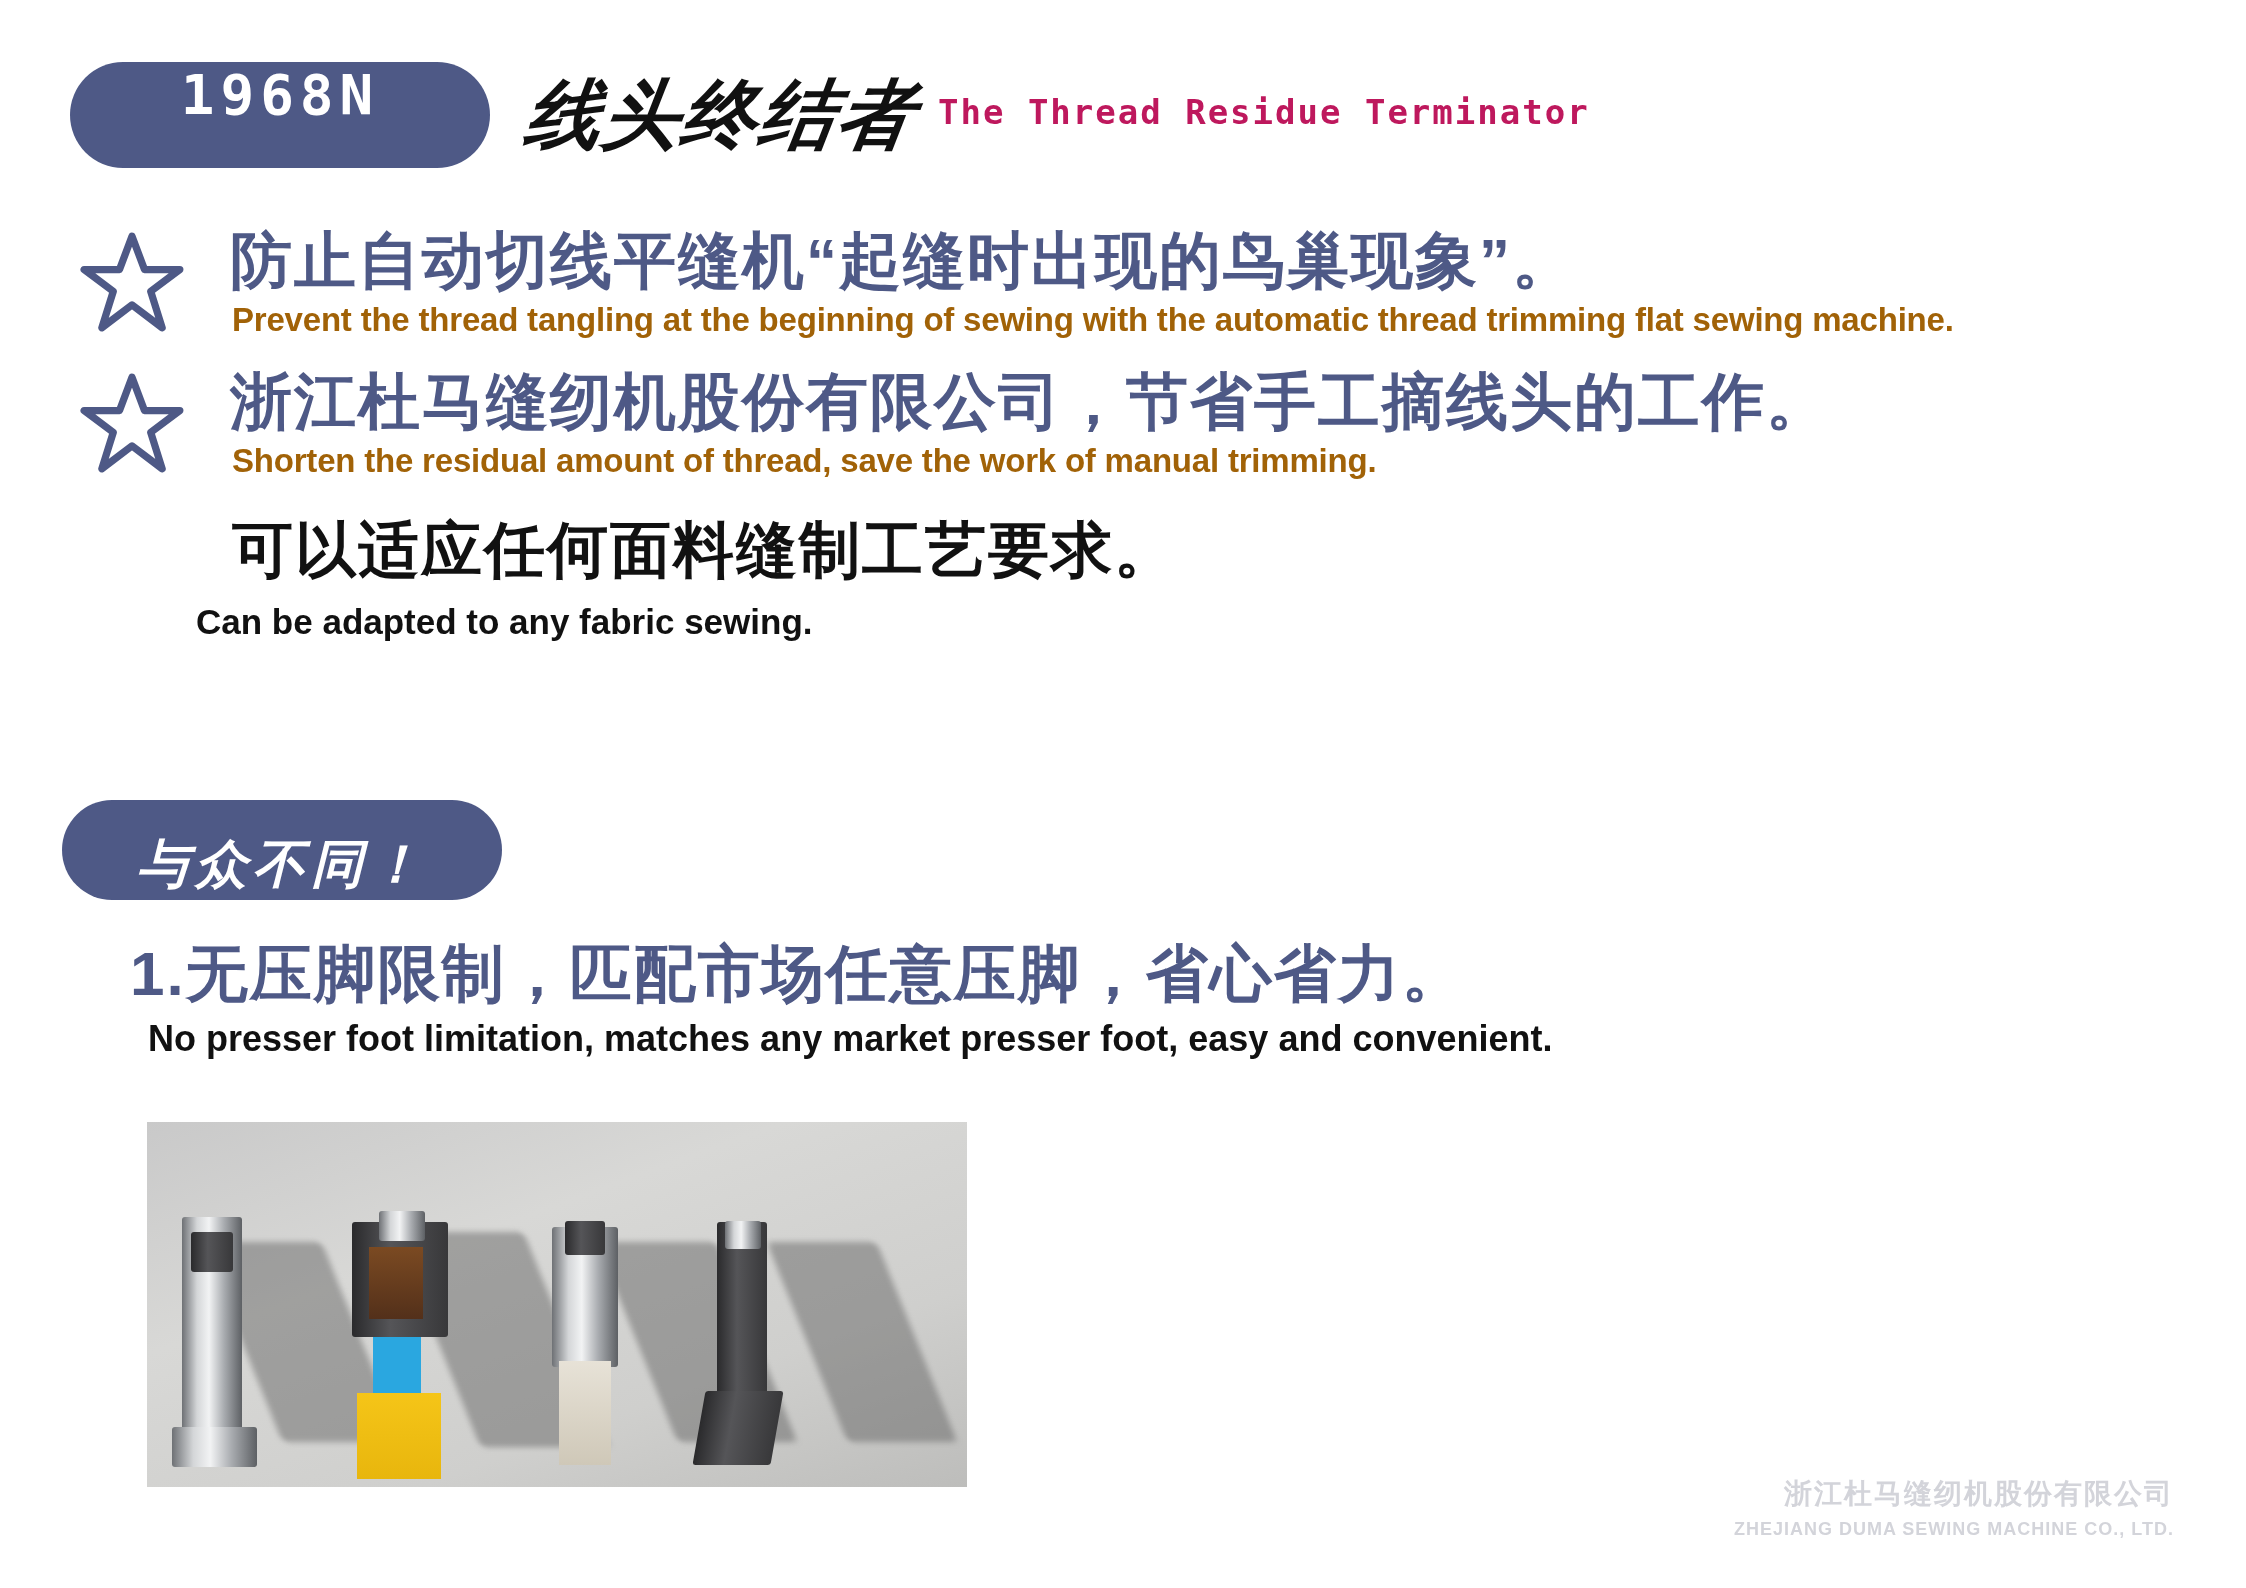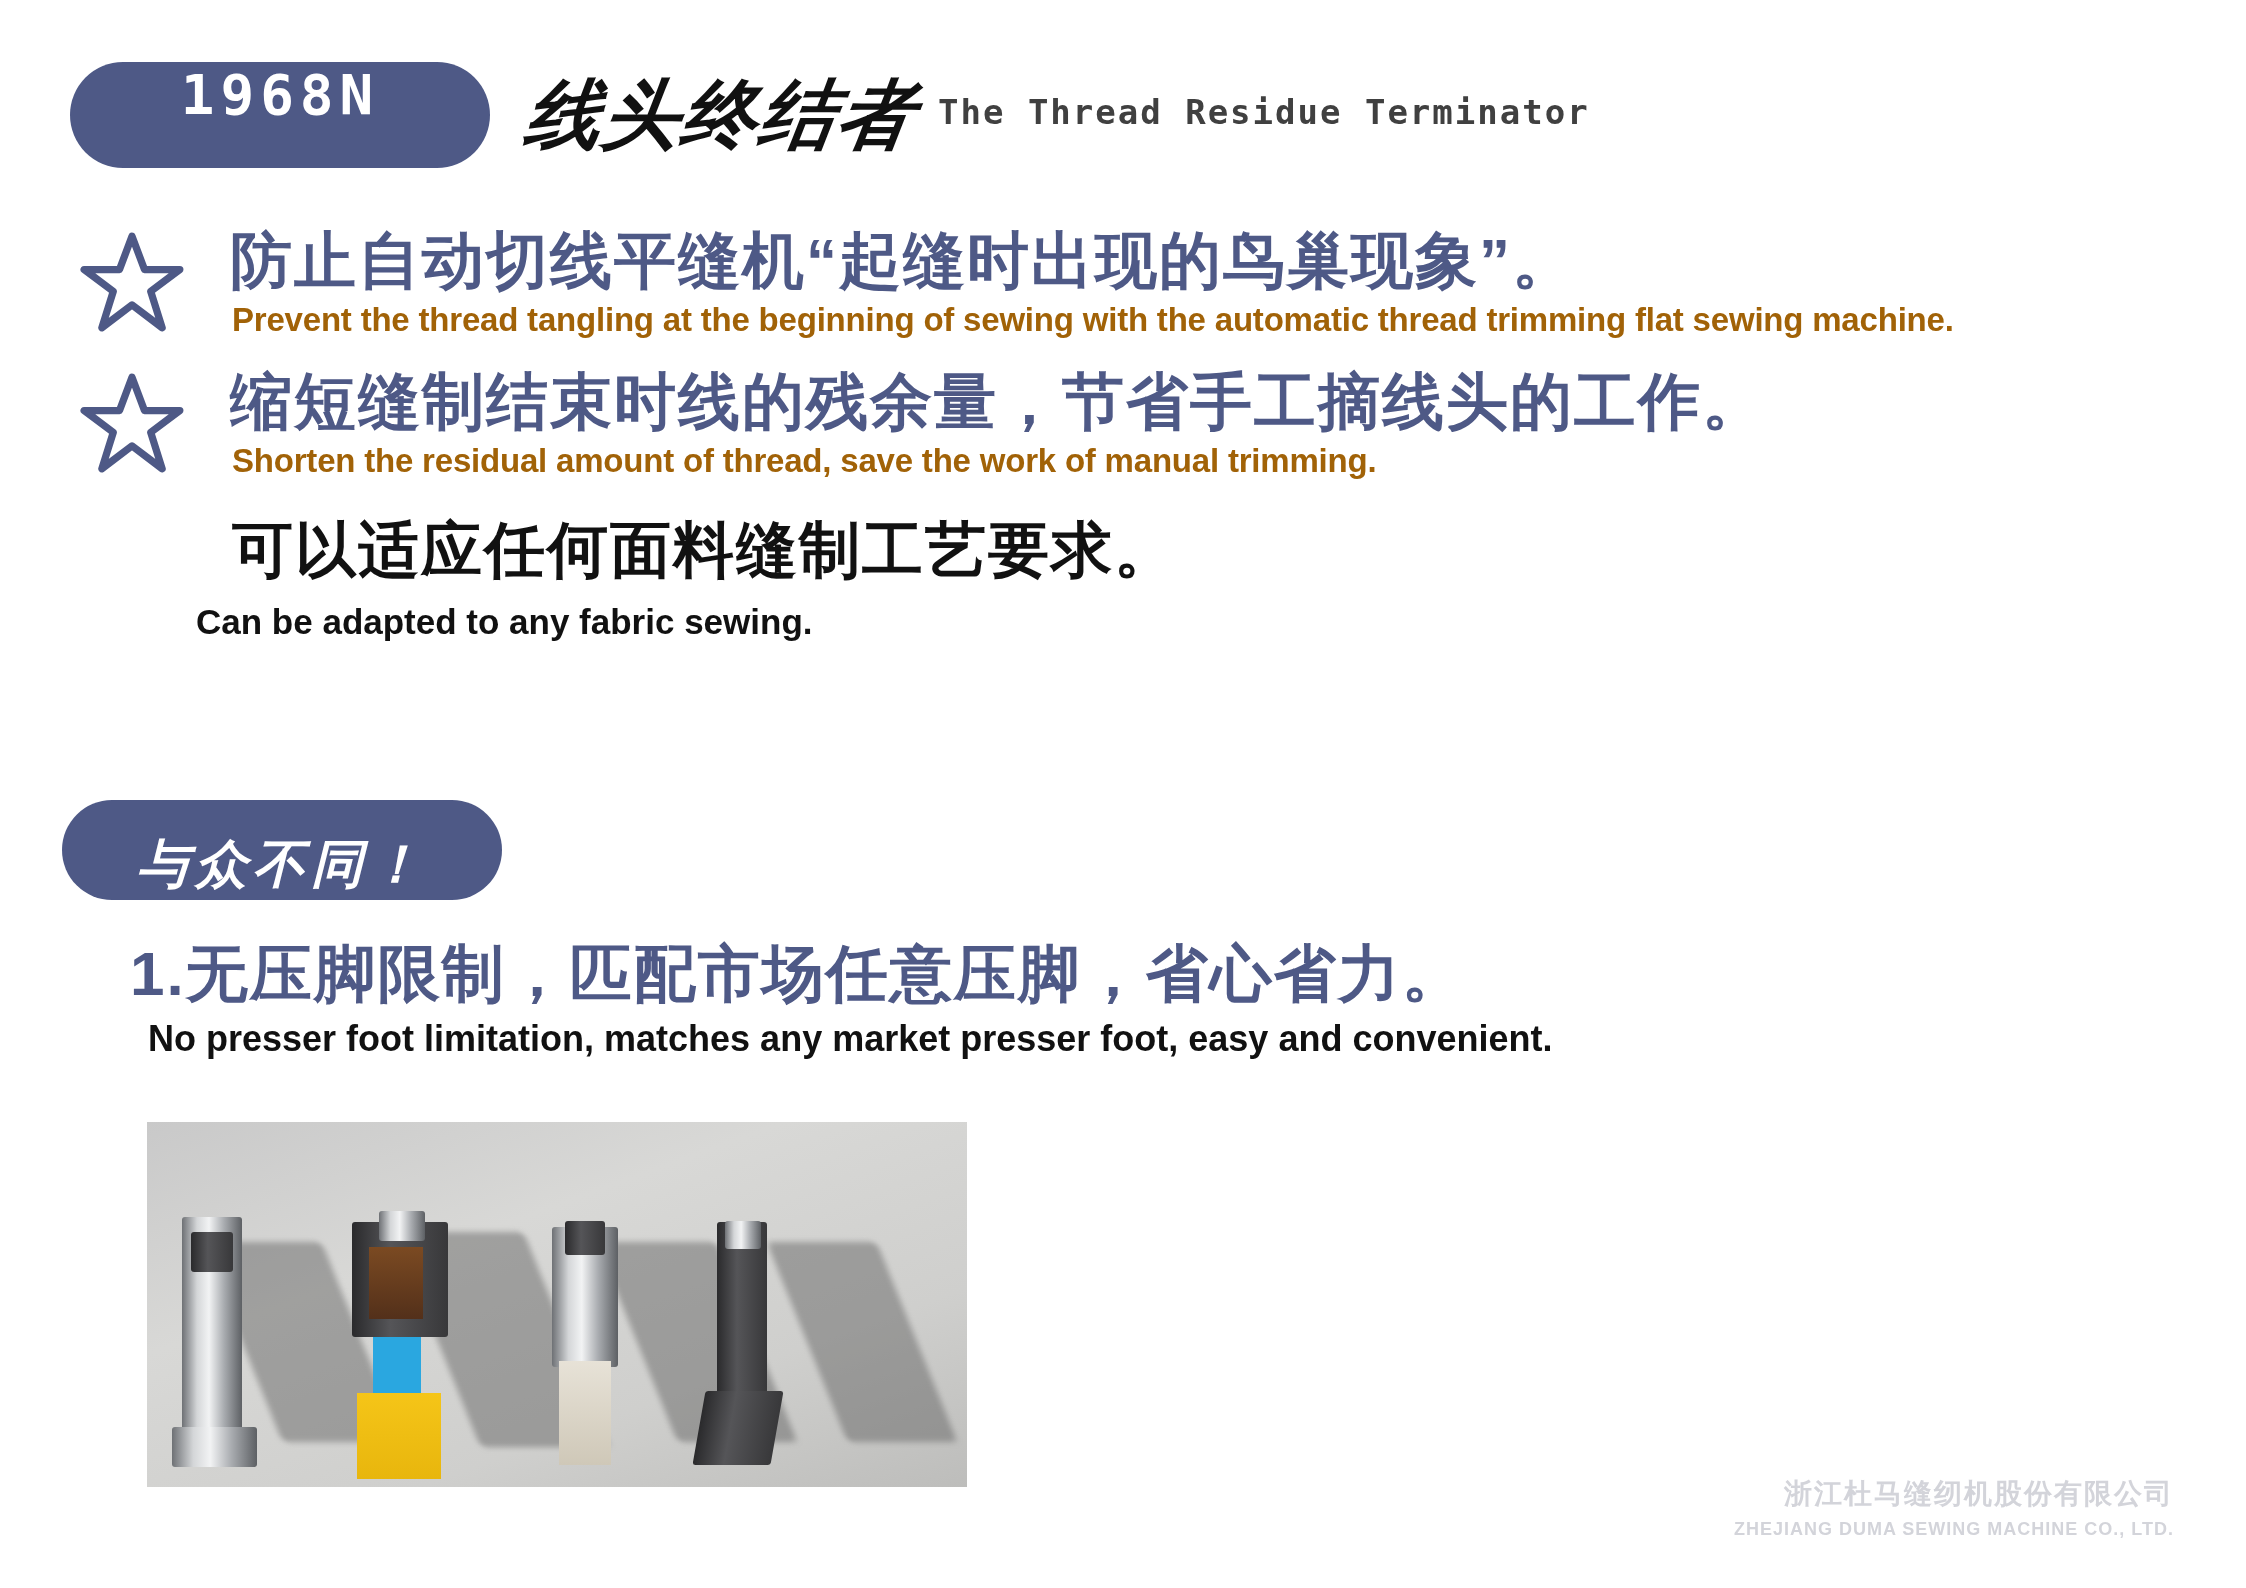--- a/index.html
+++ b/index.html
@@ -52,21 +52,21 @@
     font-style: italic;
     letter-spacing: 2px;
     line-height: 1;
     transform: skewX(-8deg);
   }
   .title-en {
     margin-left: 22px;
     font-family: "DejaVu Sans Mono", monospace;
     font-weight: bold;
     font-size: 34px;
-    color: #404040;
+    color: #be185d;
     letter-spacing: 2px;
     padding-bottom: 6px;
   }
 
   
   .bullets {
     position: absolute;
     left: 80px;
     top: 228px;
     width: 2100px;
@@ -234,21 +234,21 @@
       <div class="bullet-cn">防止自动切线平缝机“起缝时出现的鸟巢现象”。</div>
       <div class="bullet-en">Prevent the thread tangling at the beginning of sewing with the automatic thread trimming flat sewing machine.</div>
     </div>
 
     <div class="row-gap"></div>
 
     <div class="bullet-row">
       <svg class="star" viewBox="0 0 100 96">
         <polygon points="50,4 62,36 96,36 68,57 79,92 50,70 21,92 32,57 4,36 38,36" fill="none" stroke="#4e5986" stroke-width="7" stroke-linejoin="round"></polygon>
       </svg>
-      <div class="bullet-cn">缩短缝制结束时线的残余量，节省手工摘线头的工作。</div>
+      <div class="bullet-cn">浙江杜马缝纫机股份有限公司，节省手工摘线头的工作。</div>
       <div class="bullet-en">Shorten the residual amount of thread, save the work of manual trimming.</div>
     </div>
 
     <div class="row-gap"></div>
 
     <div class="bullet-row">
       <div class="plain-cn">可以适应任何面料缝制工艺要求。</div>
       <div class="plain-en">Can be adapted to any fabric sewing.</div>
     </div>
 

